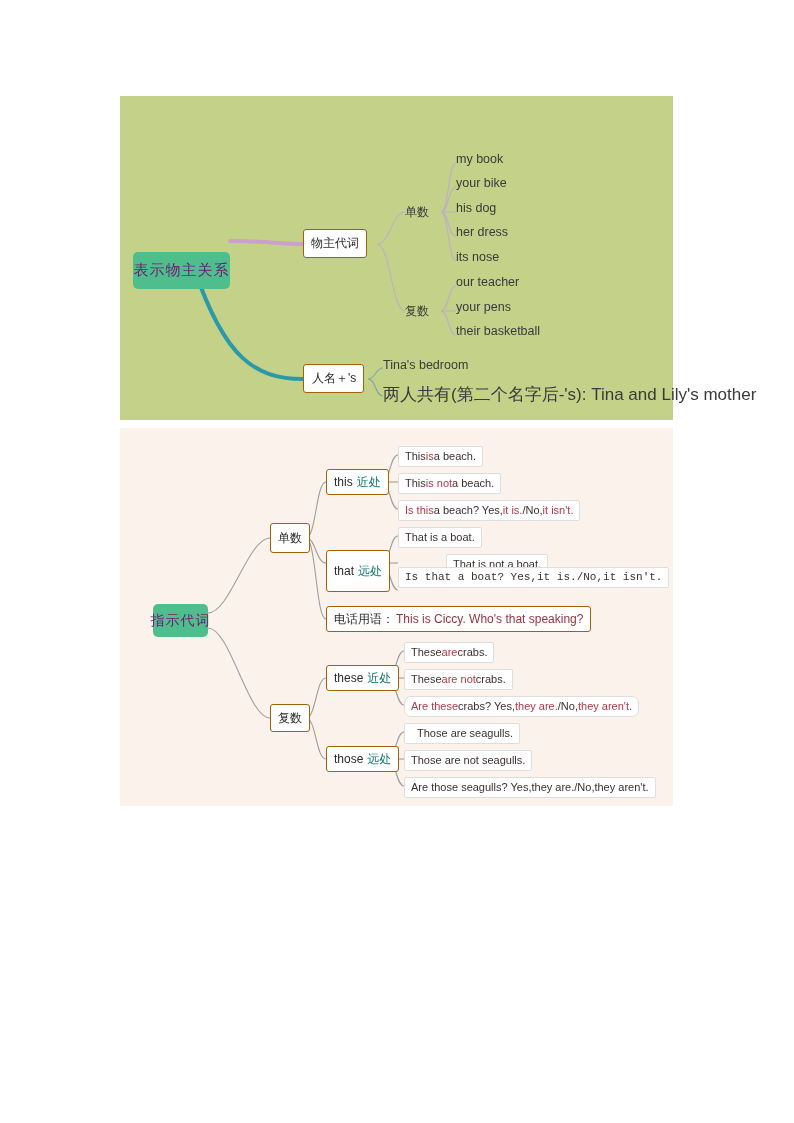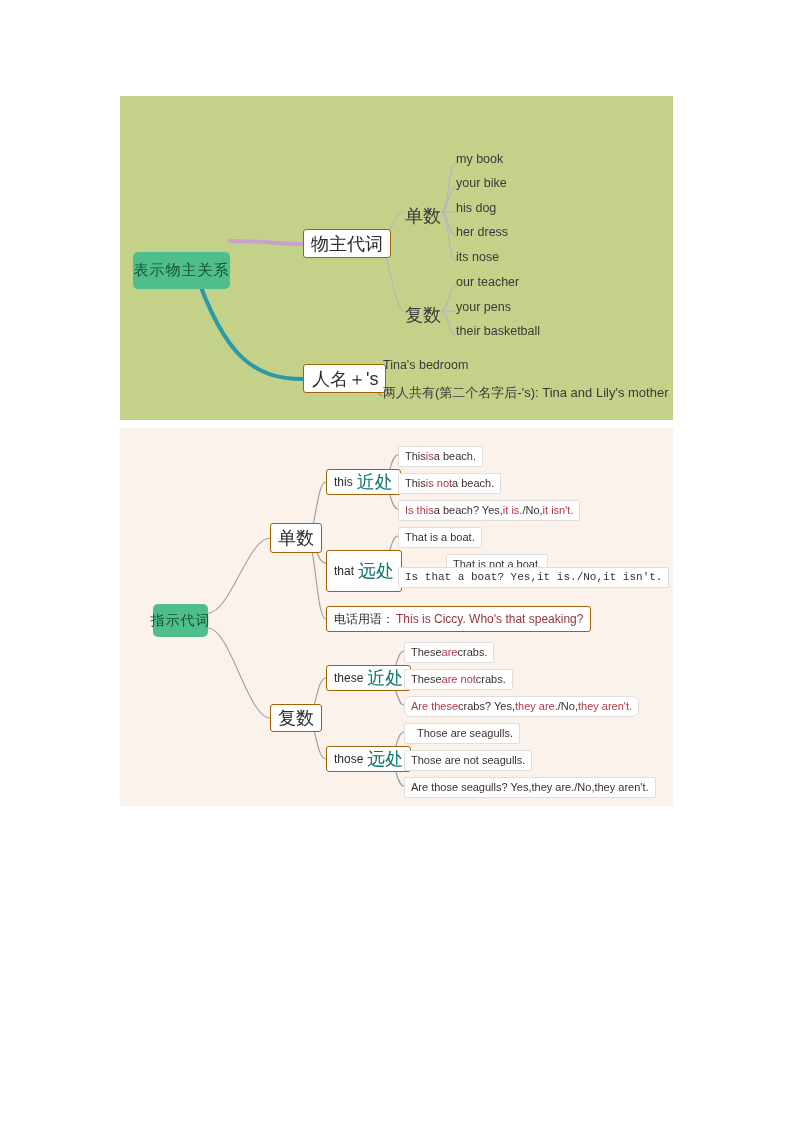--- a/index.html
+++ b/index.html
@@ -9,42 +9,42 @@
 
   .panel{position:absolute;left:120px;width:553px;}
   #green-panel{top:96px;height:324px;background:#c4d189;}
   #pink-panel{top:428px;height:378px;background:#fbf2ec;}
 
   svg.edges{position:absolute;left:0;top:0;overflow:visible;pointer-events:none;}
 
   .node{position:absolute;box-sizing:border-box;white-space:nowrap;}
 
   
-  .root-node{background:#4ebe8c;color:#14532d;border-radius:5px;
+  .root-node{background:#4ebe8c;color:#701a75;border-radius:5px;
              display:flex;align-items:center;justify-content:center;
              letter-spacing:1px;}
 
   
   .box-node{background:#ffffff;border:1px solid #a16207;border-radius:3px;
             color:#2b2b2b;display:flex;align-items:center;justify-content:center;
             padding:0 7px;}
 
   
   .leaf-plain{color:#3a3a3a;font-size:12.5px;line-height:1;}
 
   
   .chip{background:#ffffff;border:1px solid #dedede;border-radius:2px;
         color:#3b3030;font-size:11px;line-height:1;
         padding:4px 6px;display:inline-flex;align-items:center;}
 
   .hl{color:#b03a48;}
   .mar{color:#96333f;}
   .grey{color:#0f766e;}
 
-  .cn{font-size:18px;}
+  .cn{font-size:12px;}
 </style>
 </head>
 <body>
 
 <div class="panel" id="green-panel">
 
   <svg class="edges" width="553" height="324">
 
     <path d="M110 145 C 145 145, 160 148, 183 148" stroke="#c9a0d0" stroke-width="4" fill="none" stroke-linecap="round"></path>
 
@@ -81,21 +81,21 @@
   <div class="node leaf-plain" style="left:336px;top:81px;">your bike</div>
   <div class="node leaf-plain" style="left:336px;top:106px;">his dog</div>
   <div class="node leaf-plain" style="left:336px;top:130px;">her dress</div>
   <div class="node leaf-plain" style="left:336px;top:155px;">its nose</div>
 
   <div class="node leaf-plain" style="left:336px;top:180px;">our teacher</div>
   <div class="node leaf-plain" style="left:336px;top:205px;">your pens</div>
   <div class="node leaf-plain" style="left:336px;top:229px;">their basketball</div>
 
   <div class="node leaf-plain" style="left:263px;top:263px;">Tina's bedroom</div>
-  <div class="node leaf-plain" style="left:263px;top:290px;font-size:13px;">两人共有(第二个名字后-'s): Tina and Lily's mother</div>
+  <div class="node leaf-plain" style="left:263px;top:290px;font-size:17px;">两人共有(第二个名字后-'s): Tina and Lily's mother</div>
 </div>
 
 <div class="panel" id="pink-panel">
 
   <svg class="edges" width="553" height="378">
 
     <path d="M88 185 C 110 185, 128 110, 150 110" stroke="#9e9e9e" stroke-width="1.1" fill="none"></path>
 
     <path d="M88 200 C 110 200, 128 290, 150 290" stroke="#9e9e9e" stroke-width="1.1" fill="none"></path>
 

